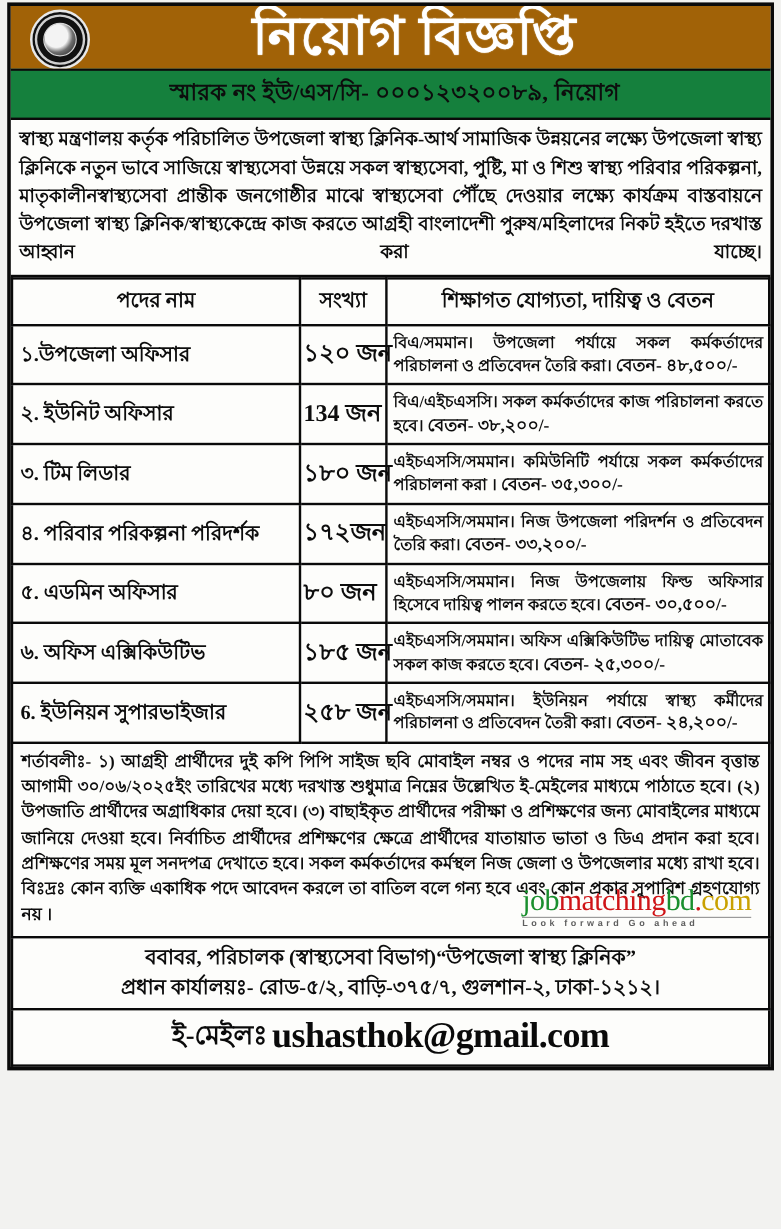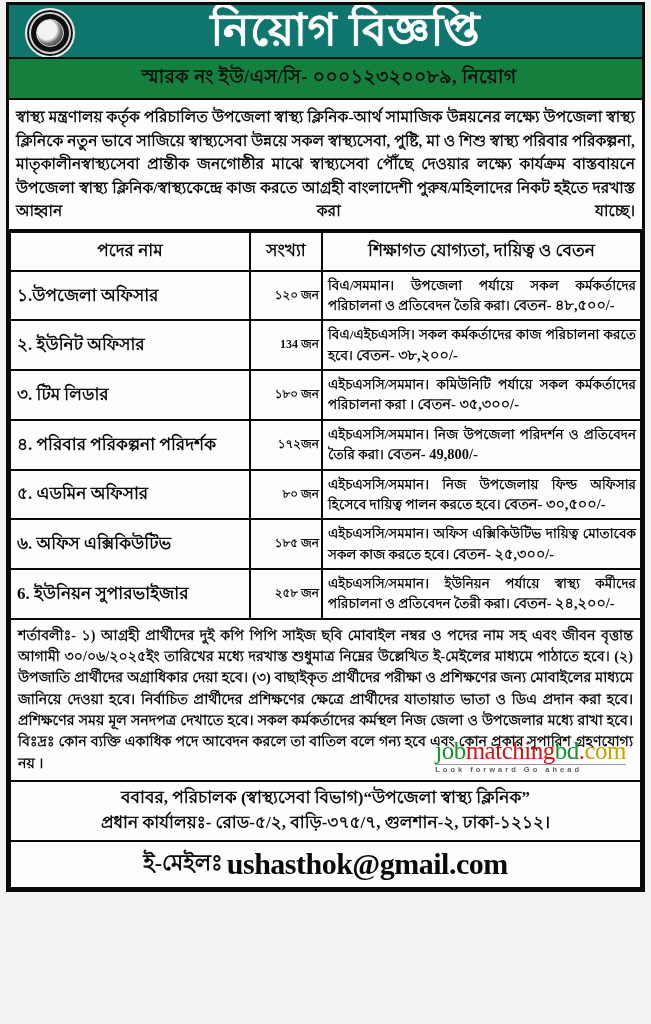--- a/index.html
+++ b/index.html
@@ -20,21 +20,21 @@
     position:relative;
     width:100%;
     background:#fdfdfb;
     border:3px solid #0a0a0a;
     box-sizing:border-box;
   }
 
   
   .header-band{
     position:relative;
-    background:#0f766e;
+    background:#a16207;
     height:52px;
     display:flex;align-items:center;justify-content:center;
     overflow:hidden;
   }
   .seal{
     position:absolute;left:16px;top:3px;
     width:46px;height:46px;border-radius:50%;
     background:#101010;
     border:2px solid #e8e8e8;
     box-shadow:inset 0 0 0 2px #101010, inset 0 0 0 4px #cfcfcf;
@@ -101,22 +101,22 @@
   }
   col.c-name{width:240px;}
   col.c-count{width:72px;}
   col.c-detail{width:auto;}
   td.post-name{
     font-size:17px;font-weight:bold;
     padding:5px 3px 5px 6px;
     line-height:1.3;
   }
   td.post-count{
-    font-size:12px;font-weight:bold;
-    text-align:right;
+    font-size:20px;font-weight:bold;
+    text-align:left;
     padding:5px 2px;
     white-space:nowrap;
   }
   td.post-detail{
     font-size:13.5px;
     line-height:1.42;
     padding:4px 4px 4px 5px;
     text-align:justify;
     text-align-last:left;
     font-weight:bold;
@@ -240,21 +240,21 @@
             <td class="post-detail"><span>বিএ/এইচএসসি। সকল কর্মকর্তাদের কাজ পরিচালনা করতে হবে। </span><span class="salary">বেতন- ৩৮,২০০/-</span></td>
           </tr>
           <tr>
             <td class="post-name">৩. টিম লিডার</td>
             <td class="post-count">১৮০ জন</td>
             <td class="post-detail"><span>এইচএসসি/সমমান। কমিউনিটি পর্যায়ে সকল কর্মকর্তাদের পরিচালনা করা । </span><span class="salary">বেতন- ৩৫,৩০০/-</span></td>
           </tr>
           <tr>
             <td class="post-name">৪. পরিবার পরিকল্পনা পরিদর্শক</td>
             <td class="post-count">১৭২জন</td>
-            <td class="post-detail"><span>এইচএসসি/সমমান। নিজ উপজেলা পরিদর্শন ও প্রতিবেদন তৈরি করা। </span><span class="salary">বেতন- 49,800/-</span></td>
+            <td class="post-detail"><span>এইচএসসি/সমমান। নিজ উপজেলা পরিদর্শন ও প্রতিবেদন তৈরি করা। </span><span class="salary">বেতন- ৩৩,২০০/-</span></td>
           </tr>
           <tr>
             <td class="post-name">৫. এডমিন অফিসার</td>
             <td class="post-count">৮০ জন</td>
             <td class="post-detail"><span>এইচএসসি/সমমান। নিজ উপজেলায় ফিল্ড অফিসার হিসেবে দায়িত্ব পালন করতে হবে। </span><span class="salary">বেতন- ৩০,৫০০/-</span></td>
           </tr>
           <tr>
             <td class="post-name">৬. অফিস এক্সিকিউটিভ</td>
             <td class="post-count">১৮৫ জন</td>
             <td class="post-detail"><span>এইচএসসি/সমমান। অফিস এক্সিকিউটিভ দায়িত্ব মোতাবেক সকল কাজ করতে হবে। </span><span class="salary">বেতন- ২৫,৩০০/-</span></td>

